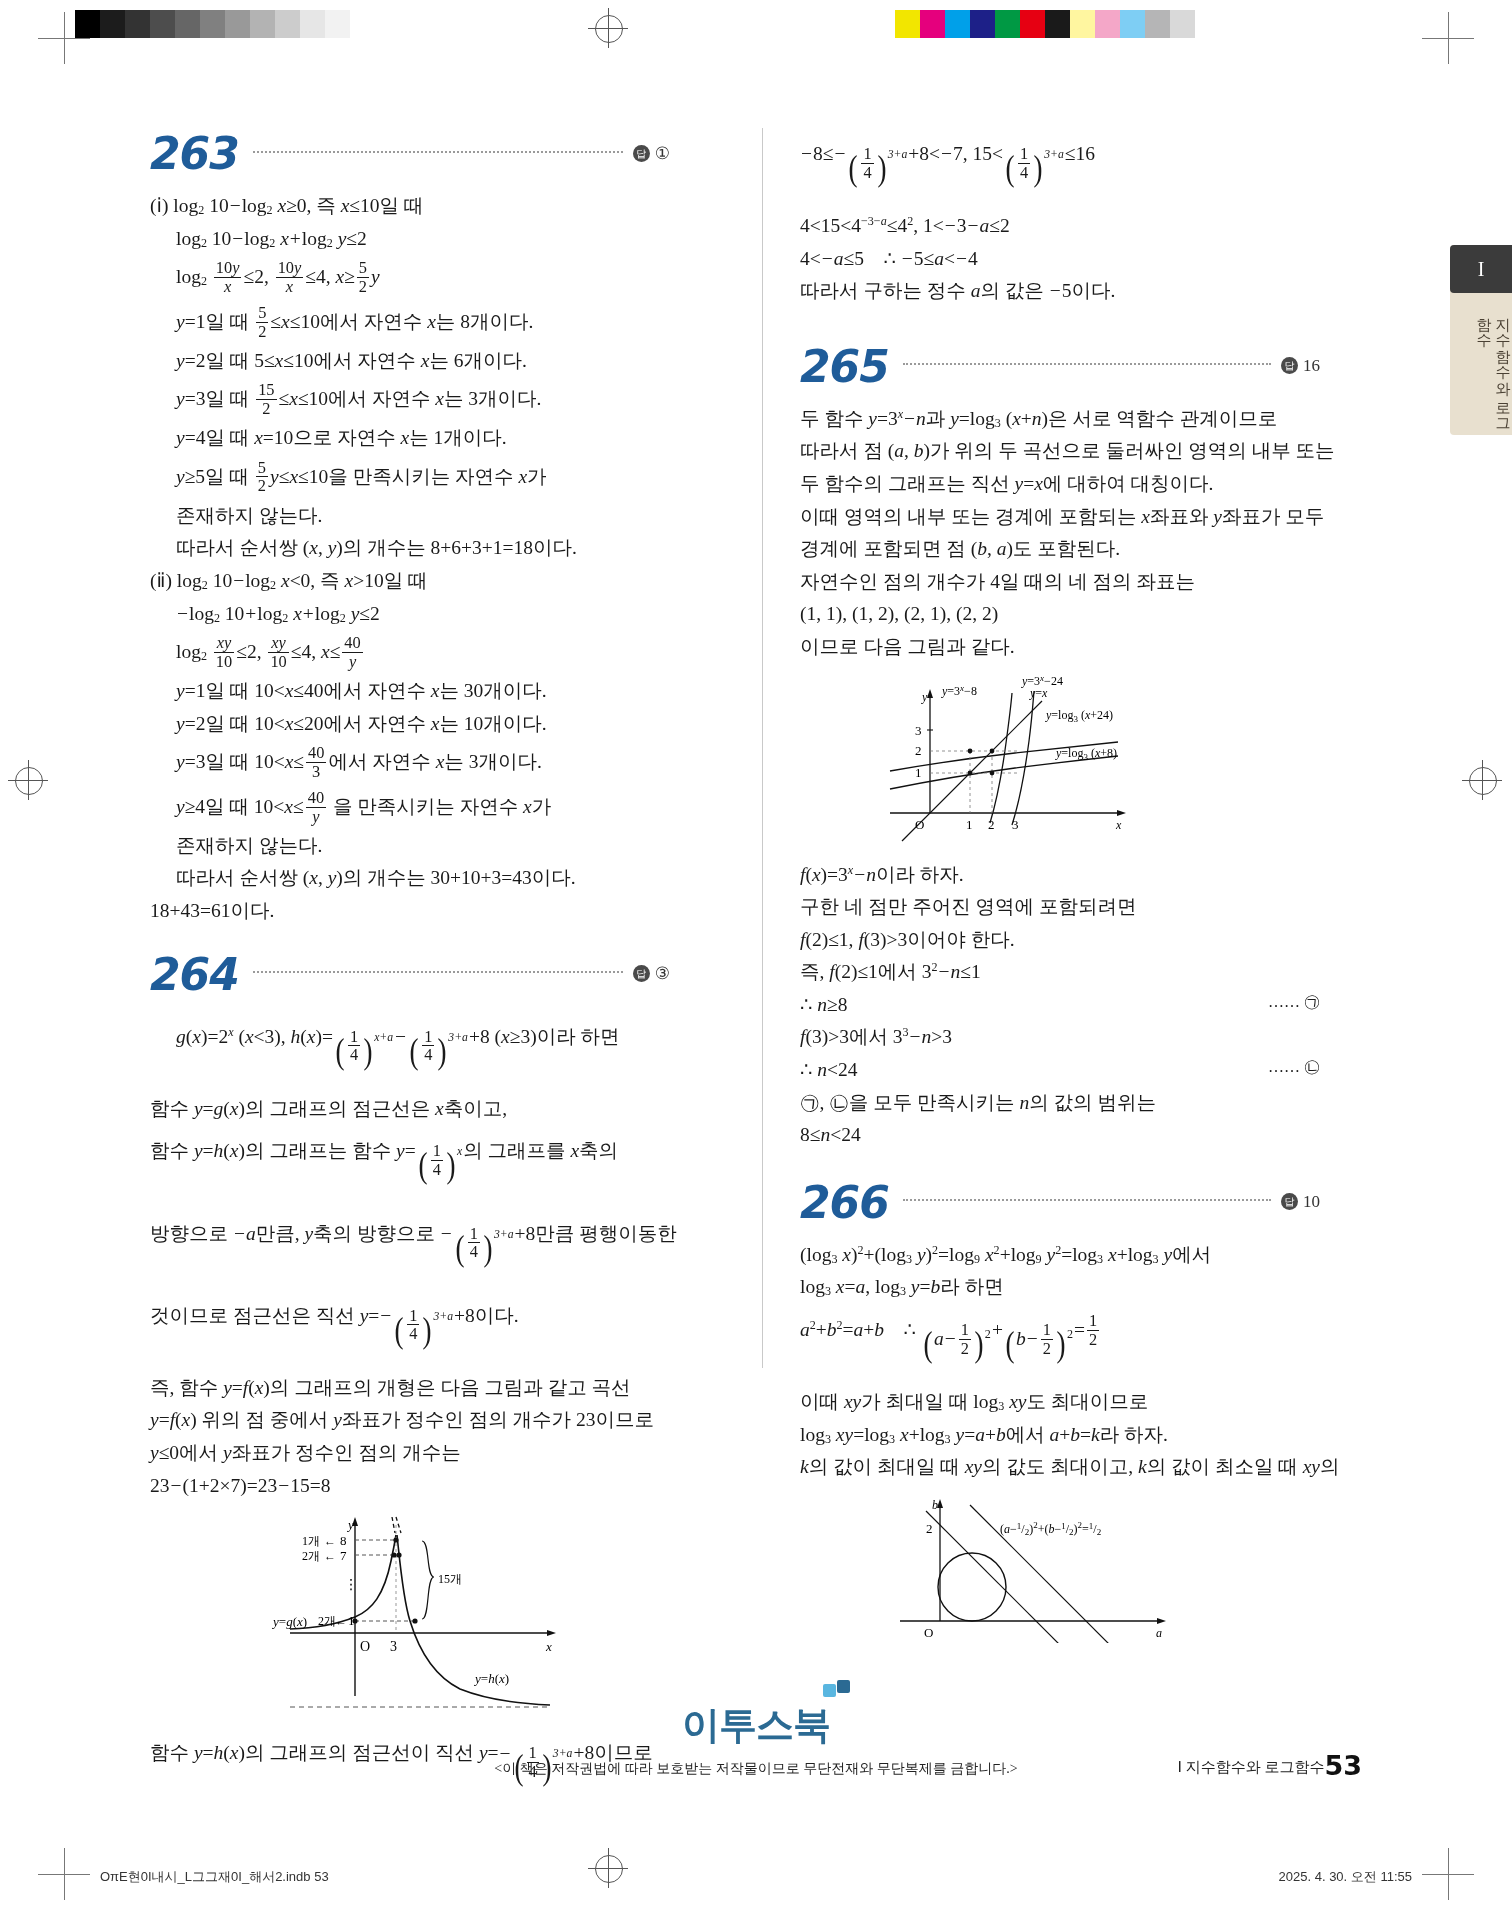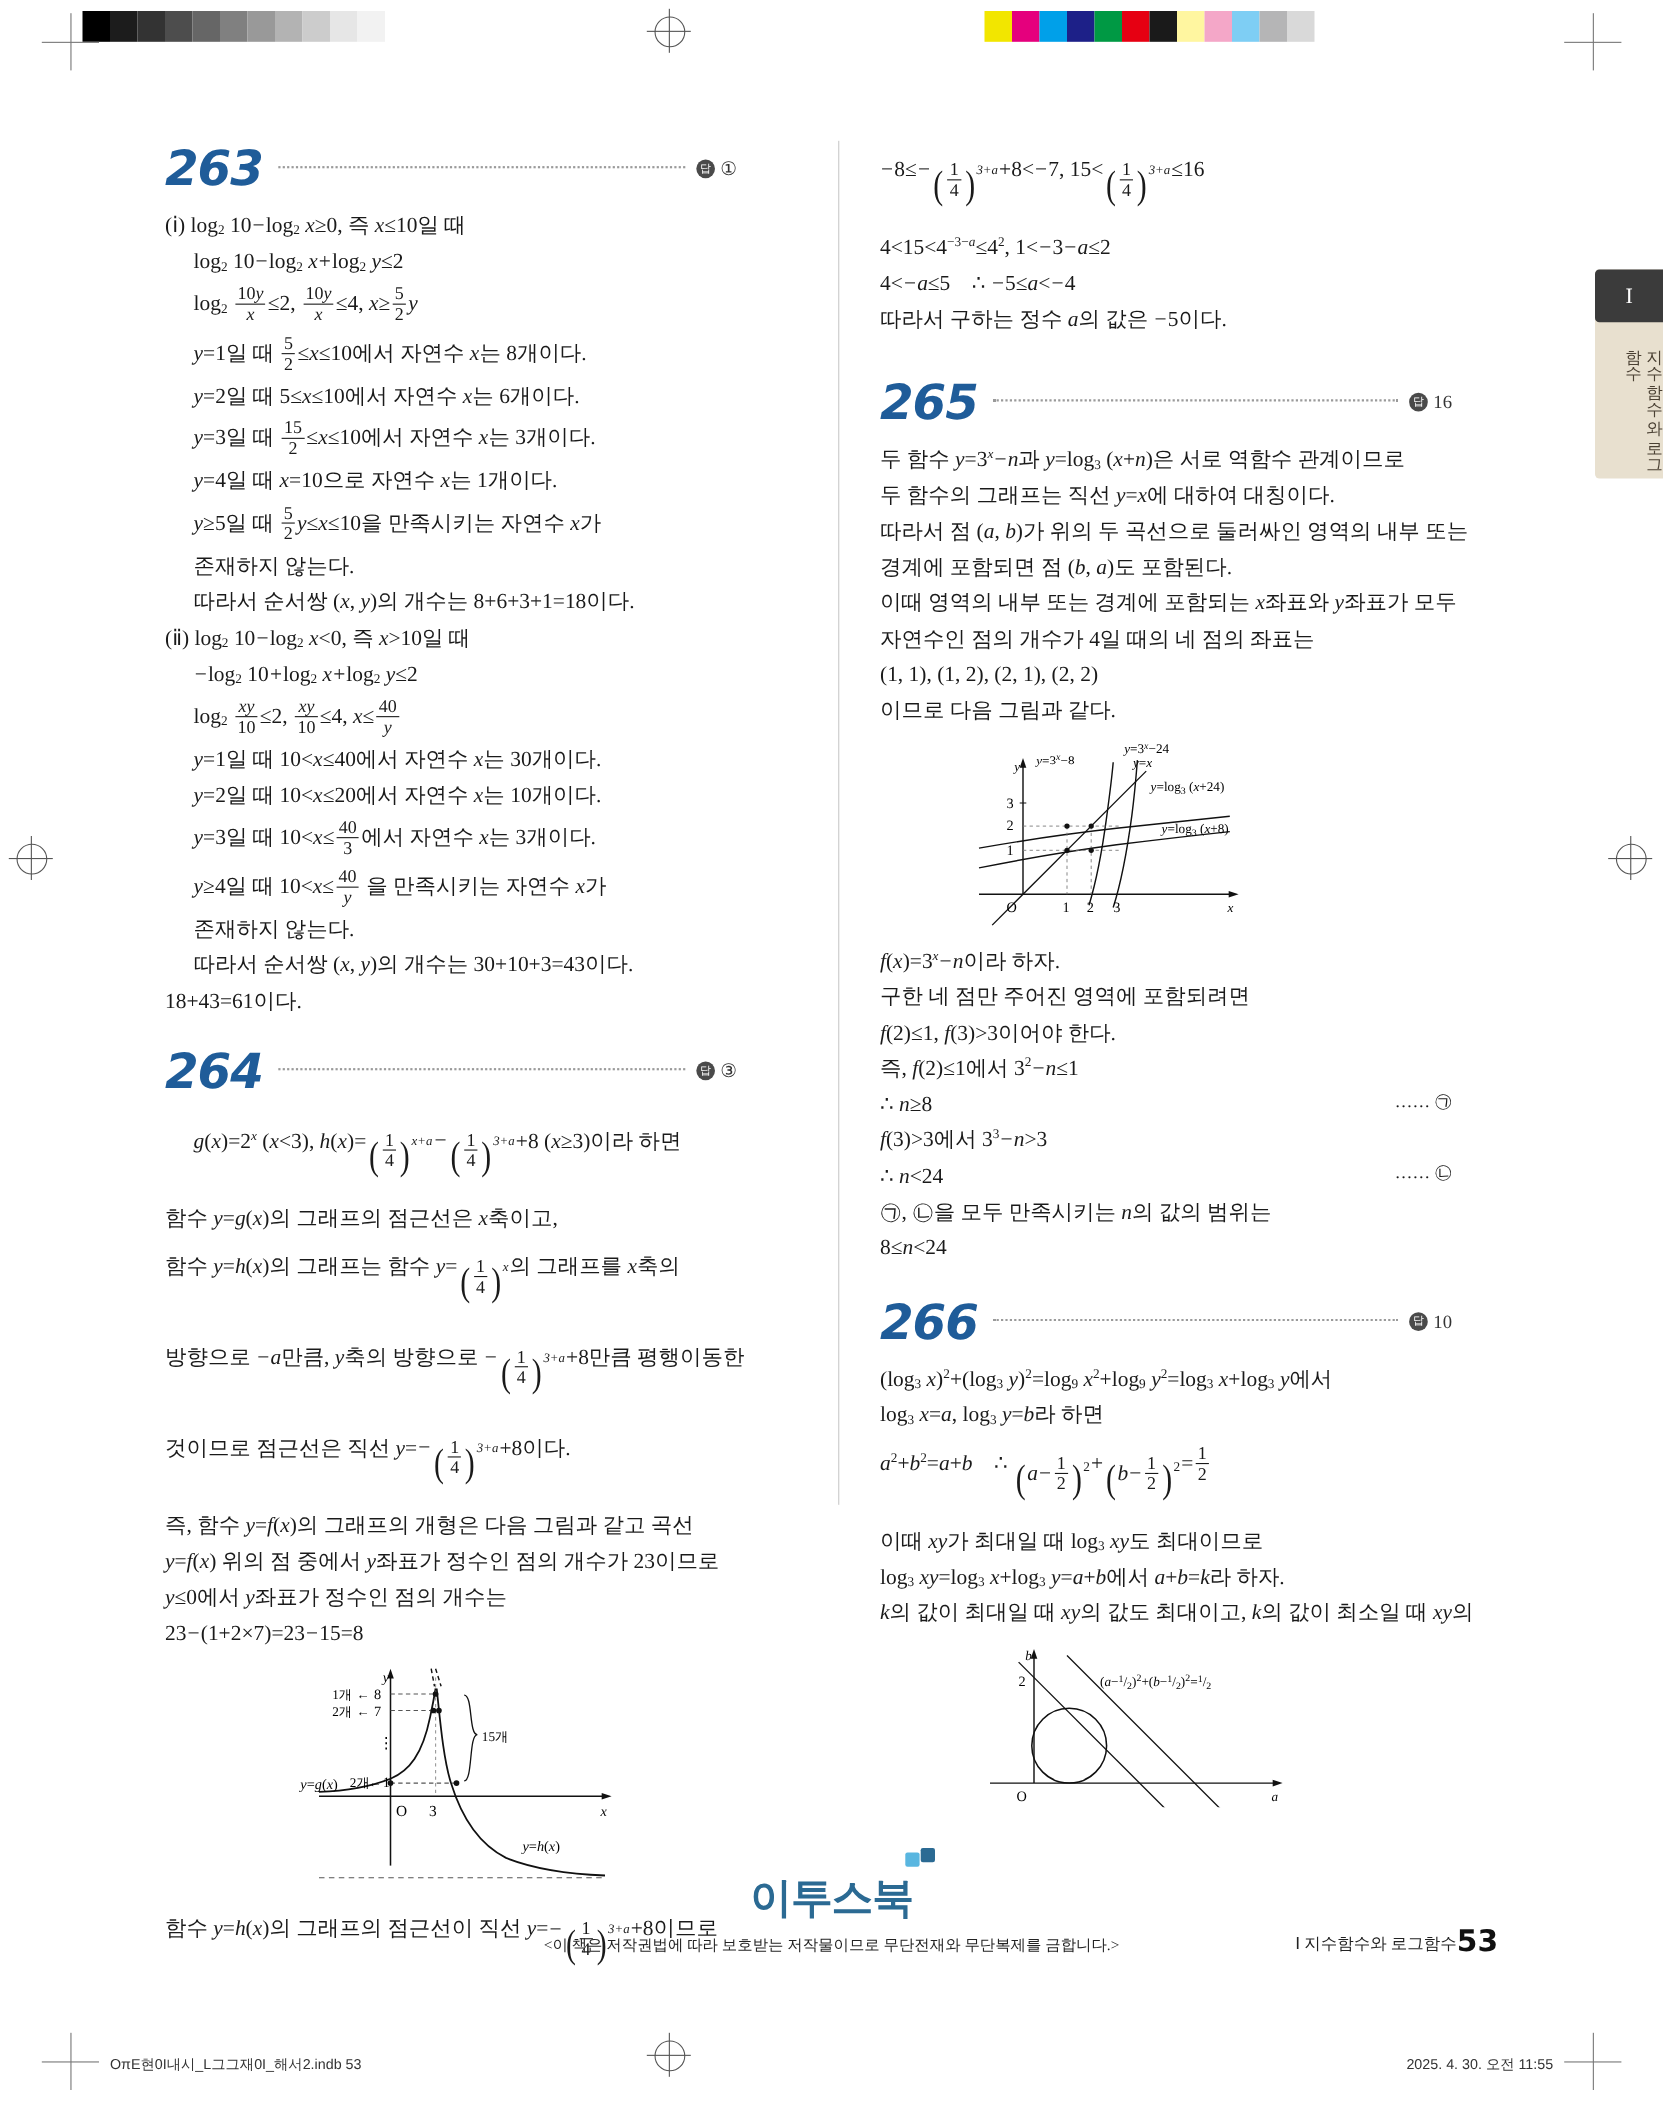--- a/index.html
+++ b/index.html
@@ -302,24 +302,24 @@
       <span class="prob-num">265</span>
       <span class="dots"></span>
       <span class="ans-badge">
         <span class="ans-icon">답</span>
         <span class="ans-val">16</span>
       </span>
     </div>
 
     <div>
       <p class="ln">두 함수 <i class="m">y</i>=3<sup class="e"><i class="m">x</i></sup><span class="op">−</span><i class="m">n</i>과 <i class="m">y</i>=log<sub class="e">3</sub> (<i class="m">x</i>+<i class="m">n</i>)은 서로 역함수 관계이므로</p>
+      <p class="ln">따라서 점 (<i class="m">a</i>, <i class="m">b</i>)가 위의 두 곡선으로 둘러싸인 영역의 내부 또는</p>
       <p class="ln">두 함수의 그래프는 직선 <i class="m">y</i>=<i class="m">x</i>에 대하여 대칭이다.</p>
-      <p class="ln">따라서 점 (<i class="m">a</i>, <i class="m">b</i>)가 위의 두 곡선으로 둘러싸인 영역의 내부 또는</p>
+      <p class="ln">이때 영역의 내부 또는 경계에 포함되는 <i class="m">x</i>좌표와 <i class="m">y</i>좌표가 모두</p>
       <p class="ln">경계에 포함되면 점 (<i class="m">b</i>, <i class="m">a</i>)도 포함된다.</p>
-      <p class="ln">이때 영역의 내부 또는 경계에 포함되는 <i class="m">x</i>좌표와 <i class="m">y</i>좌표가 모두</p>
       <p class="ln">자연수인 점의 개수가 4일 때의 네 점의 좌표는</p>
       <p class="ln">(1, 1), (1, 2), (2, 1), (2, 2)</p>
       <p class="ln">이므로 다음 그림과 같다.</p>
 
       <div class="fig" style="width:380px;height:180px;">
         <svg width="380" height="180" viewBox="0 0 380 180">
 
           <line x1="60" y1="22" x2="60" y2="140" stroke="#111" stroke-width="1.3"></line>
           <polygon points="60,16 57,25 63,25" fill="#111"></polygon>
           <line x1="20" y1="140" x2="250" y2="140" stroke="#111" stroke-width="1.3"></line>

